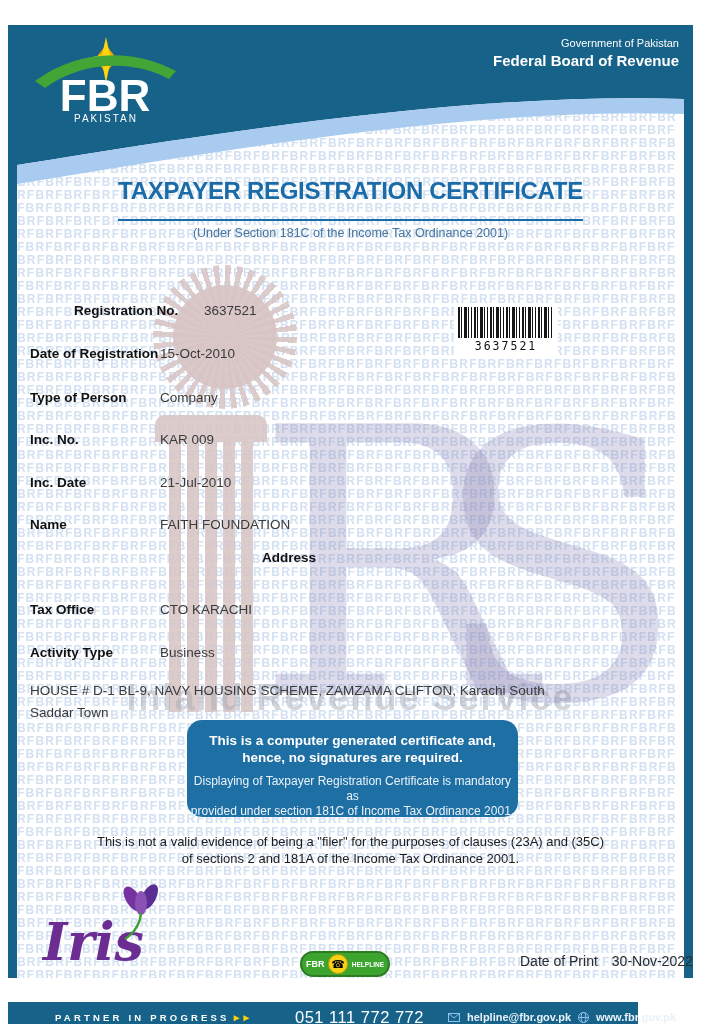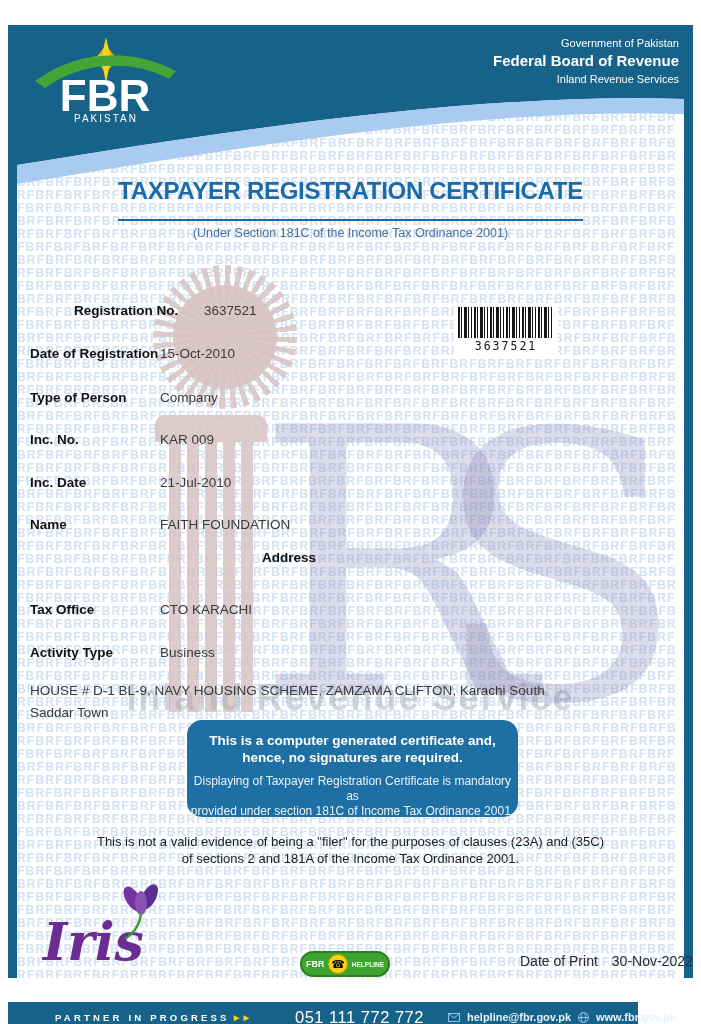--- a/index.html
+++ b/index.html
@@ -121,21 +121,20 @@
       <polygon points="73,10 84,24 73,38 62,24" fill="#f0a800"></polygon>
       <polygon points="73,2 77,20 95,24 77,28 73,48 69,28 51,24 69,20" fill="#ffd60a"></polygon>
       <path d="M2,46 C45,14 100,13 143,36 L136,44 C100,24 48,26 12,53 Z" fill="#43a535"></path>
       <text x="72" y="76" text-anchor="middle" font-family="Liberation Sans, sans-serif" font-size="44" font-weight="bold" fill="#ffffff">FBR</text>
       <text x="73" y="87" text-anchor="middle" font-family="Liberation Sans, sans-serif" font-size="10" letter-spacing="2" fill="#ffffff">PAKISTAN</text>
     </svg>
 
     <div class="gov-block">
       <div class="gov-line1">Government of Pakistan</div>
       <div class="gov-line2">Federal Board of Revenue</div>
-      <div class="gov-line3">Inland Revenue Services</div>
     </div>
 
     <div class="title-wrap">
       <div><span class="title-main">TAXPAYER REGISTRATION CERTIFICATE</span></div>
       <div class="title-sub">(Under Section 181C of the Income Tax Ordinance 2001)</div>
     </div>
 
     <div class="barcode-box">
       <div class="barcode-bars"></div>
       <div class="barcode-num">3637521</div>

